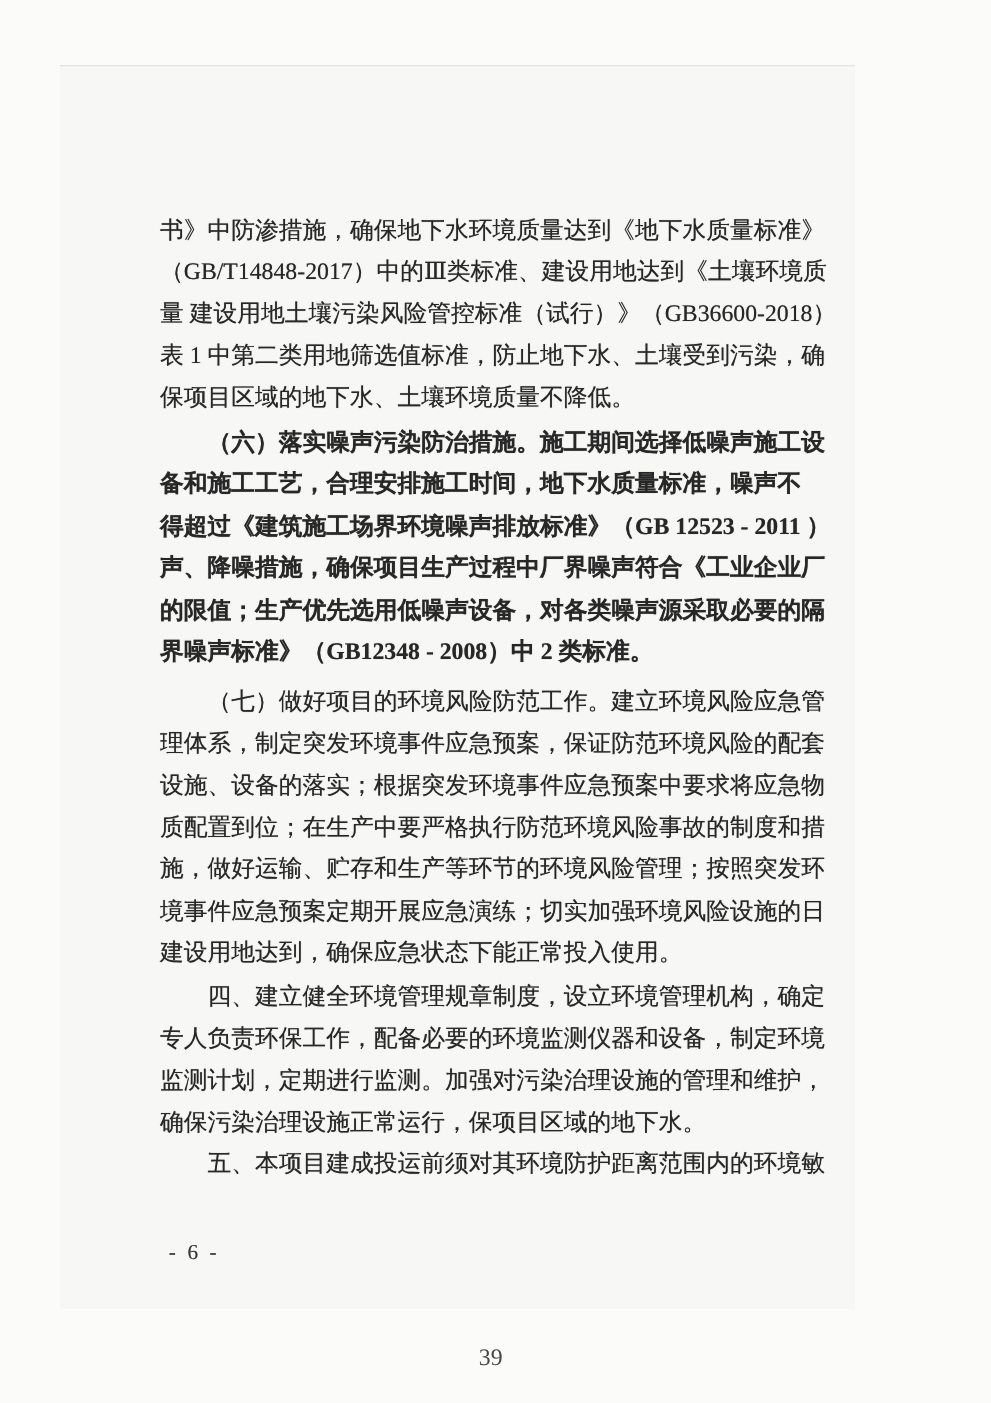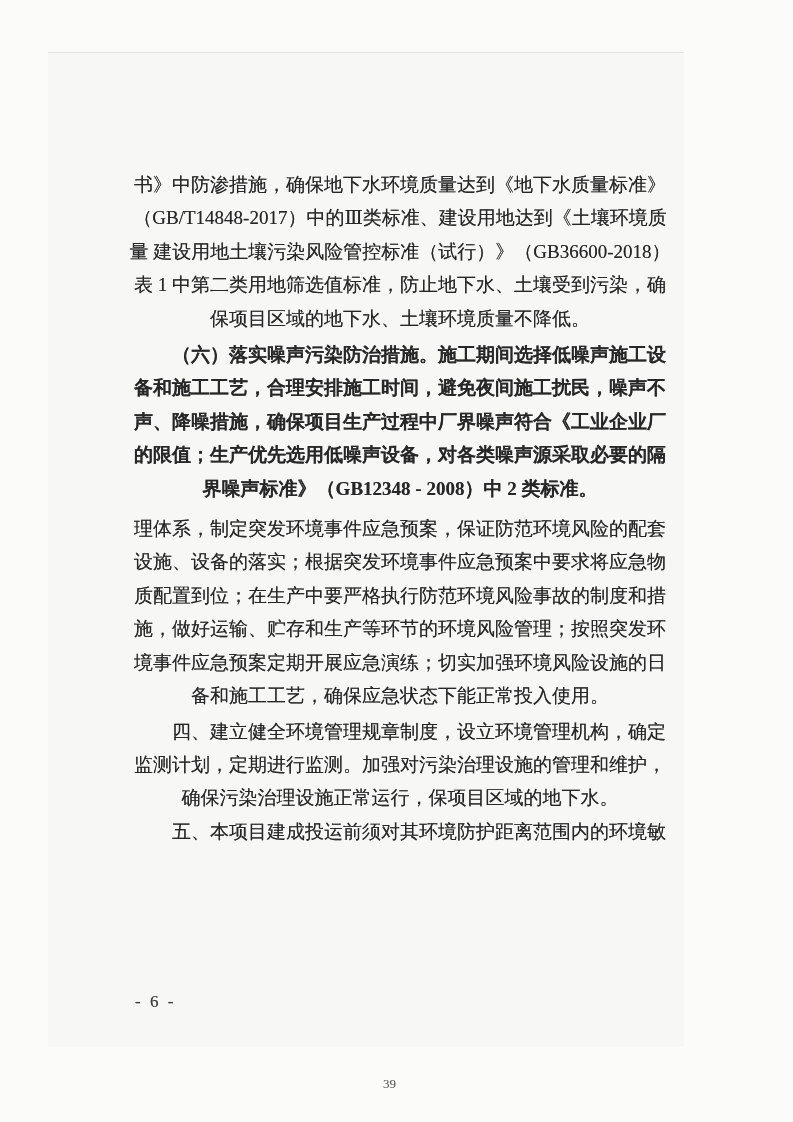--- a/index.html
+++ b/index.html
@@ -7,21 +7,20 @@
     padding: 0;
     background: #fbfcfa;
     font-family: "Liberation Serif", "DejaVu Serif", serif;
   }
   .page {
     position: relative;
     width: 684px;
     height: 1122px;
     background: #fbfcfa;
     overflow: hidden;
-    text-align: center;
   }
   
   .scan-sheet {
     position: absolute;
     left: 48px;
     top: 52px;
     width: 714px;
     height: 994px;
     background: #f7f8f5;
     border-top: 1px solid #e3e4df;
@@ -52,21 +51,21 @@
     top: 992px;
     font-size: 17px;
     letter-spacing: 2.5px;
     color: #3b3b3b;
     text-shadow: 0 0 0.5px rgba(60,60,60,0.6);
   }
   .folio-outer {
     position: absolute;
     left: 383px;
     top: 1076px;
-    font-size: 13px;
+    font-size: 19px;
     color: #474747;
   }
   
   .speck {
     position: absolute;
     background: #9aA09a;
     opacity: 0.55;
   }
   .sp1 { left: 716px; top: 729px; width: 2px; height: 15px; border-radius: 1px; }
   .sp2 { left: 716px; top: 771px; width: 3px; height: 3px; border-radius: 50%; }
@@ -85,37 +84,40 @@
     <p class="para p1">
       <span class="ln">书》中防渗措施，确保地下水环境质量达到《地下水质量标准》</span>
       <span class="ln">（GB/T14848-2017）中的Ⅲ类标准、建设用地达到《土壤环境质</span>
       <span class="ln">量 建设用地土壤污染风险管控标准（试行）》（GB36600-2018）</span>
       <span class="ln">表 1 中第二类用地筛选值标准，防止地下水、土壤受到污染，确</span>
       <span class="ln">保项目区域的地下水、土壤环境质量不降低。</span>
     </p>
 
     <p class="para p2">
       <span class="ln ind">（六）落实噪声污染防治措施。施工期间选择低噪声施工设</span>
-      <span class="ln">备和施工工艺，合理安排施工时间，避免夜间施工扰民，噪声不</span>
+      <span class="ln">备和施工工艺，合理安排施工时间，地下水质量标准，噪声不</span>
+      <span class="ln">得超过《建筑施工场界环境噪声排放标准》（GB 12523 - 2011 ）</span>
       <span class="ln">声、降噪措施，确保项目生产过程中厂界噪声符合《工业企业厂</span>
       <span class="ln">的限值；生产优先选用低噪声设备，对各类噪声源采取必要的隔</span>
       <span class="ln">界噪声标准》（GB12348 - 2008）中 2 类标准。</span>
     </p>
 
     <p class="para p3">
+      <span class="ln ind">（七）做好项目的环境风险防范工作。建立环境风险应急管</span>
       <span class="ln">理体系，制定突发环境事件应急预案，保证防范环境风险的配套</span>
       <span class="ln">设施、设备的落实；根据突发环境事件应急预案中要求将应急物</span>
       <span class="ln">质配置到位；在生产中要严格执行防范环境风险事故的制度和措</span>
       <span class="ln">施，做好运输、贮存和生产等环节的环境风险管理；按照突发环</span>
       <span class="ln">境事件应急预案定期开展应急演练；切实加强环境风险设施的日</span>
-      <span class="ln">备和施工工艺，确保应急状态下能正常投入使用。</span>
+      <span class="ln">建设用地达到，确保应急状态下能正常投入使用。</span>
     </p>
 
     <p class="para p4">
       <span class="ln ind">四、建立健全环境管理规章制度，设立环境管理机构，确定</span>
+      <span class="ln">专人负责环保工作，配备必要的环境监测仪器和设备，制定环境</span>
       <span class="ln">监测计划，定期进行监测。加强对污染治理设施的管理和维护，</span>
       <span class="ln">确保污染治理设施正常运行，保项目区域的地下水。</span>
     </p>
 
     <p class="para p5">
       <span class="ln ind">五、本项目建成投运前须对其环境防护距离范围内的环境敏</span>
     </p>
 
   </div>
 

